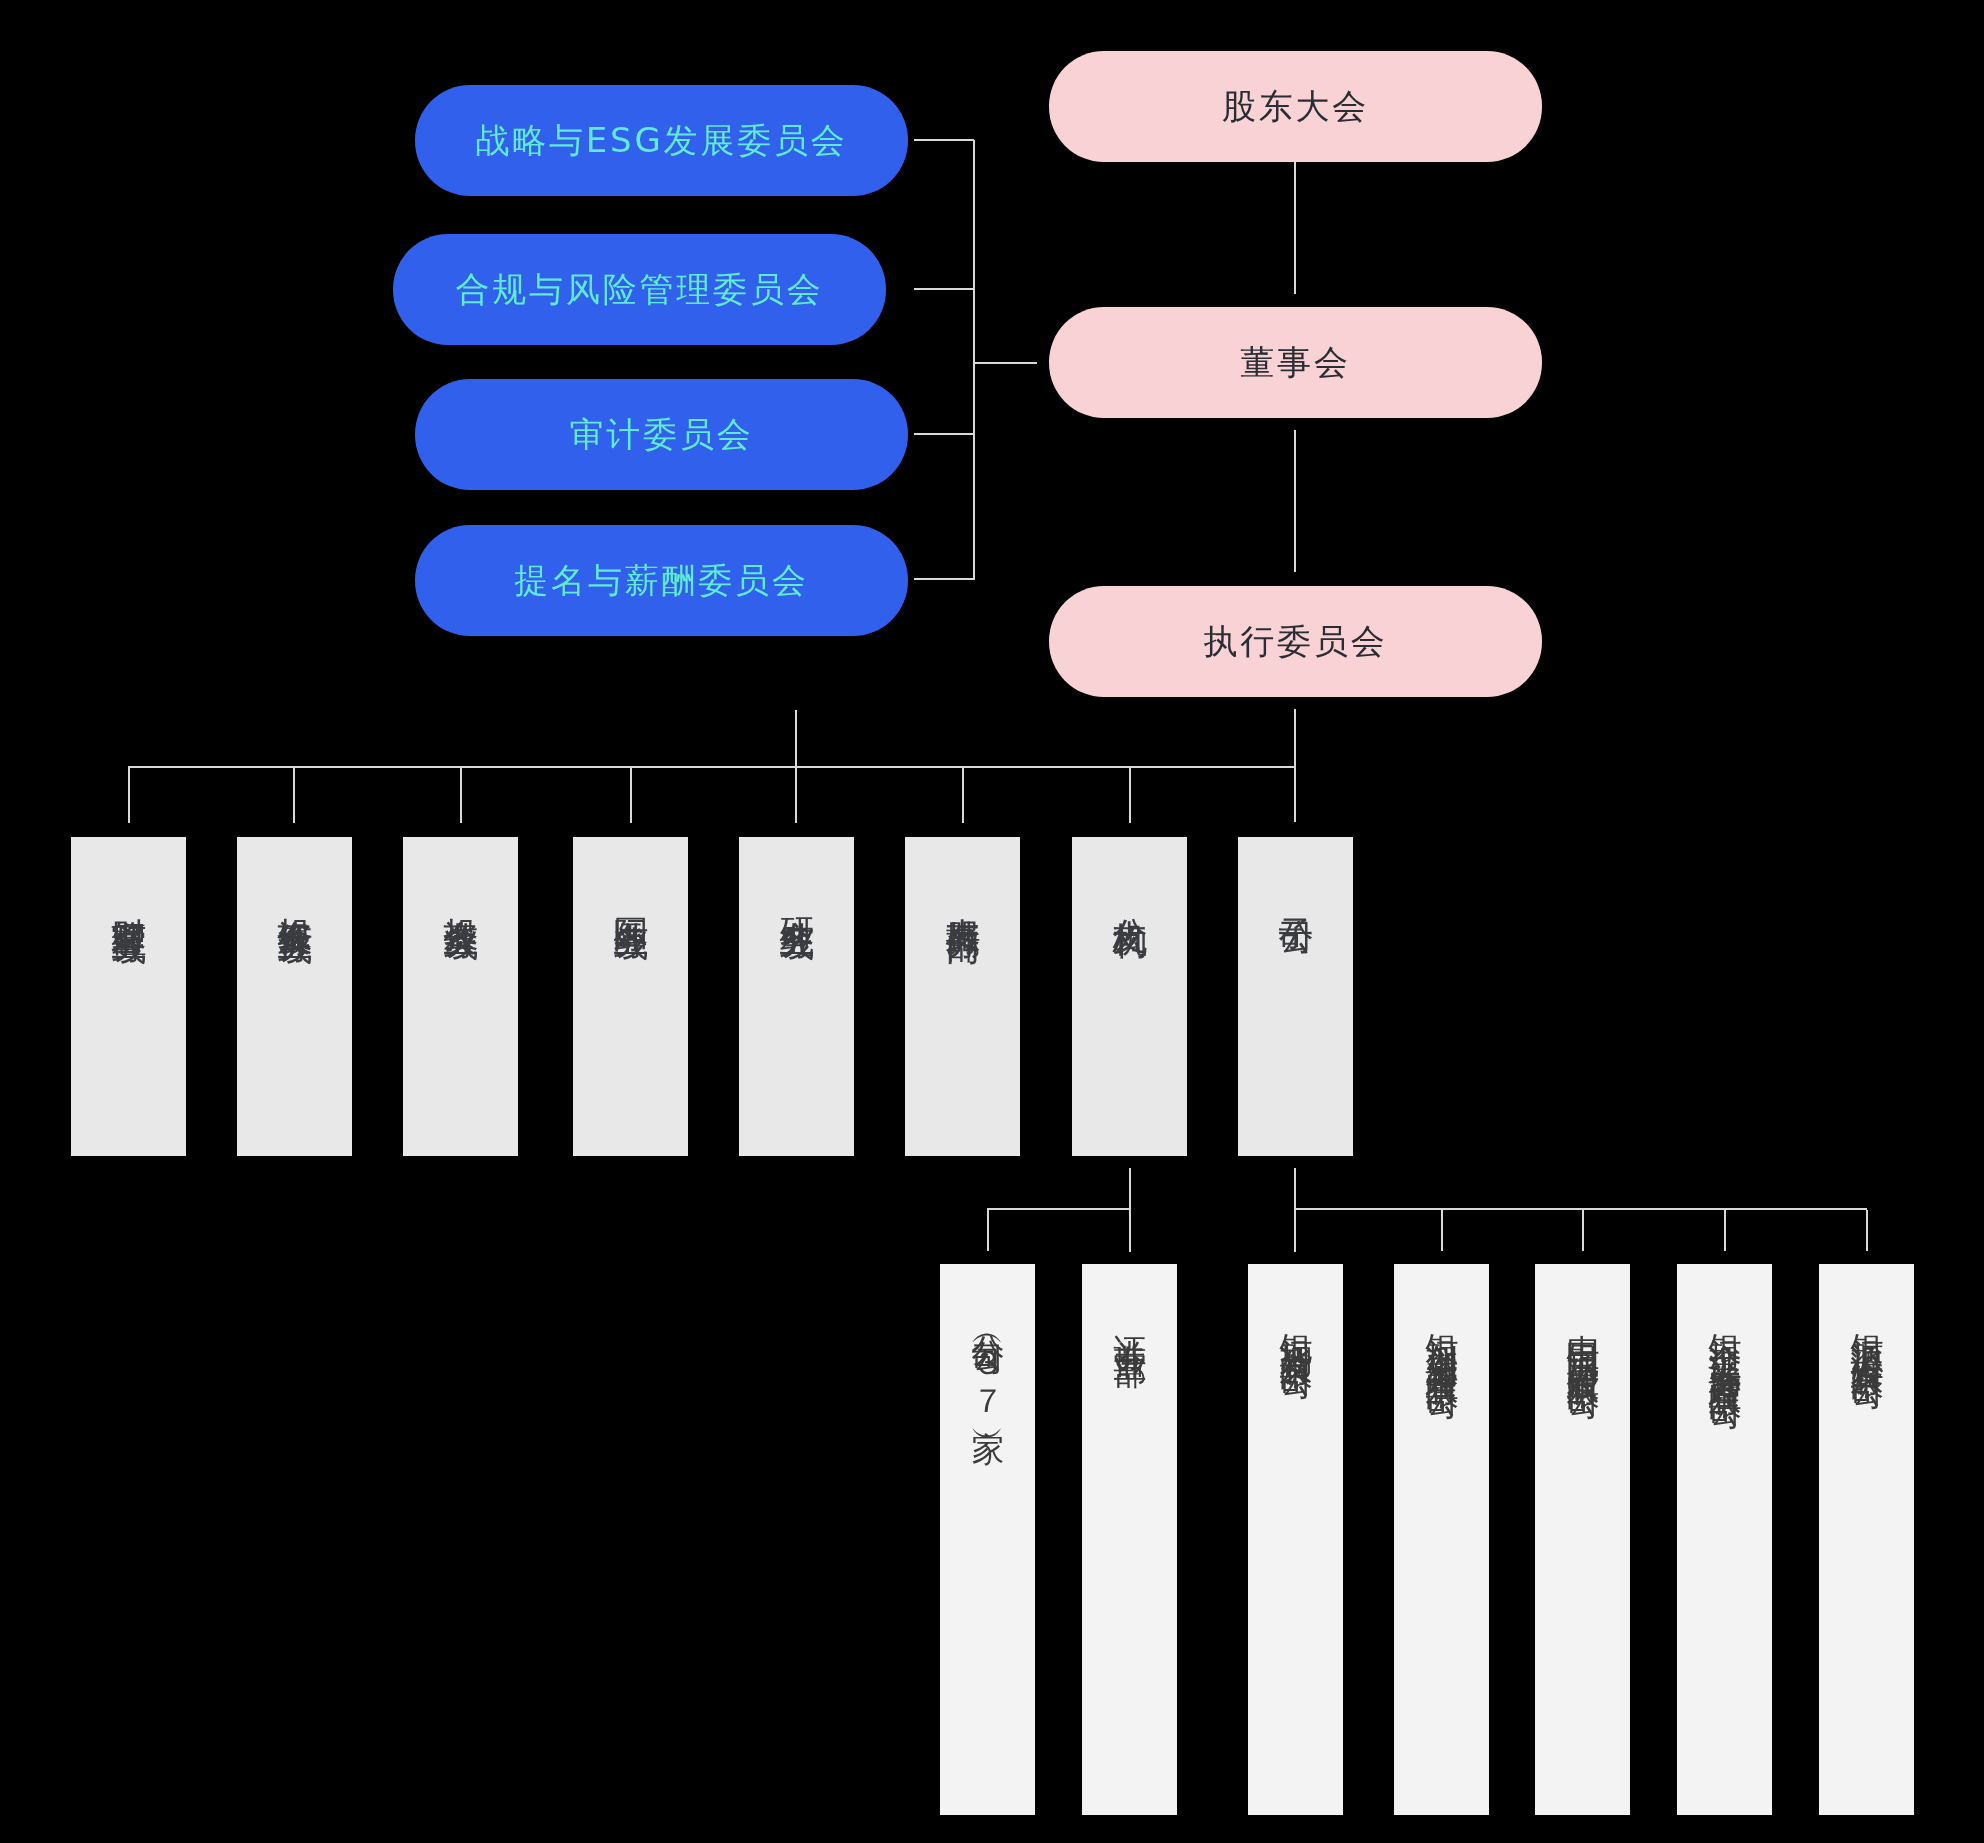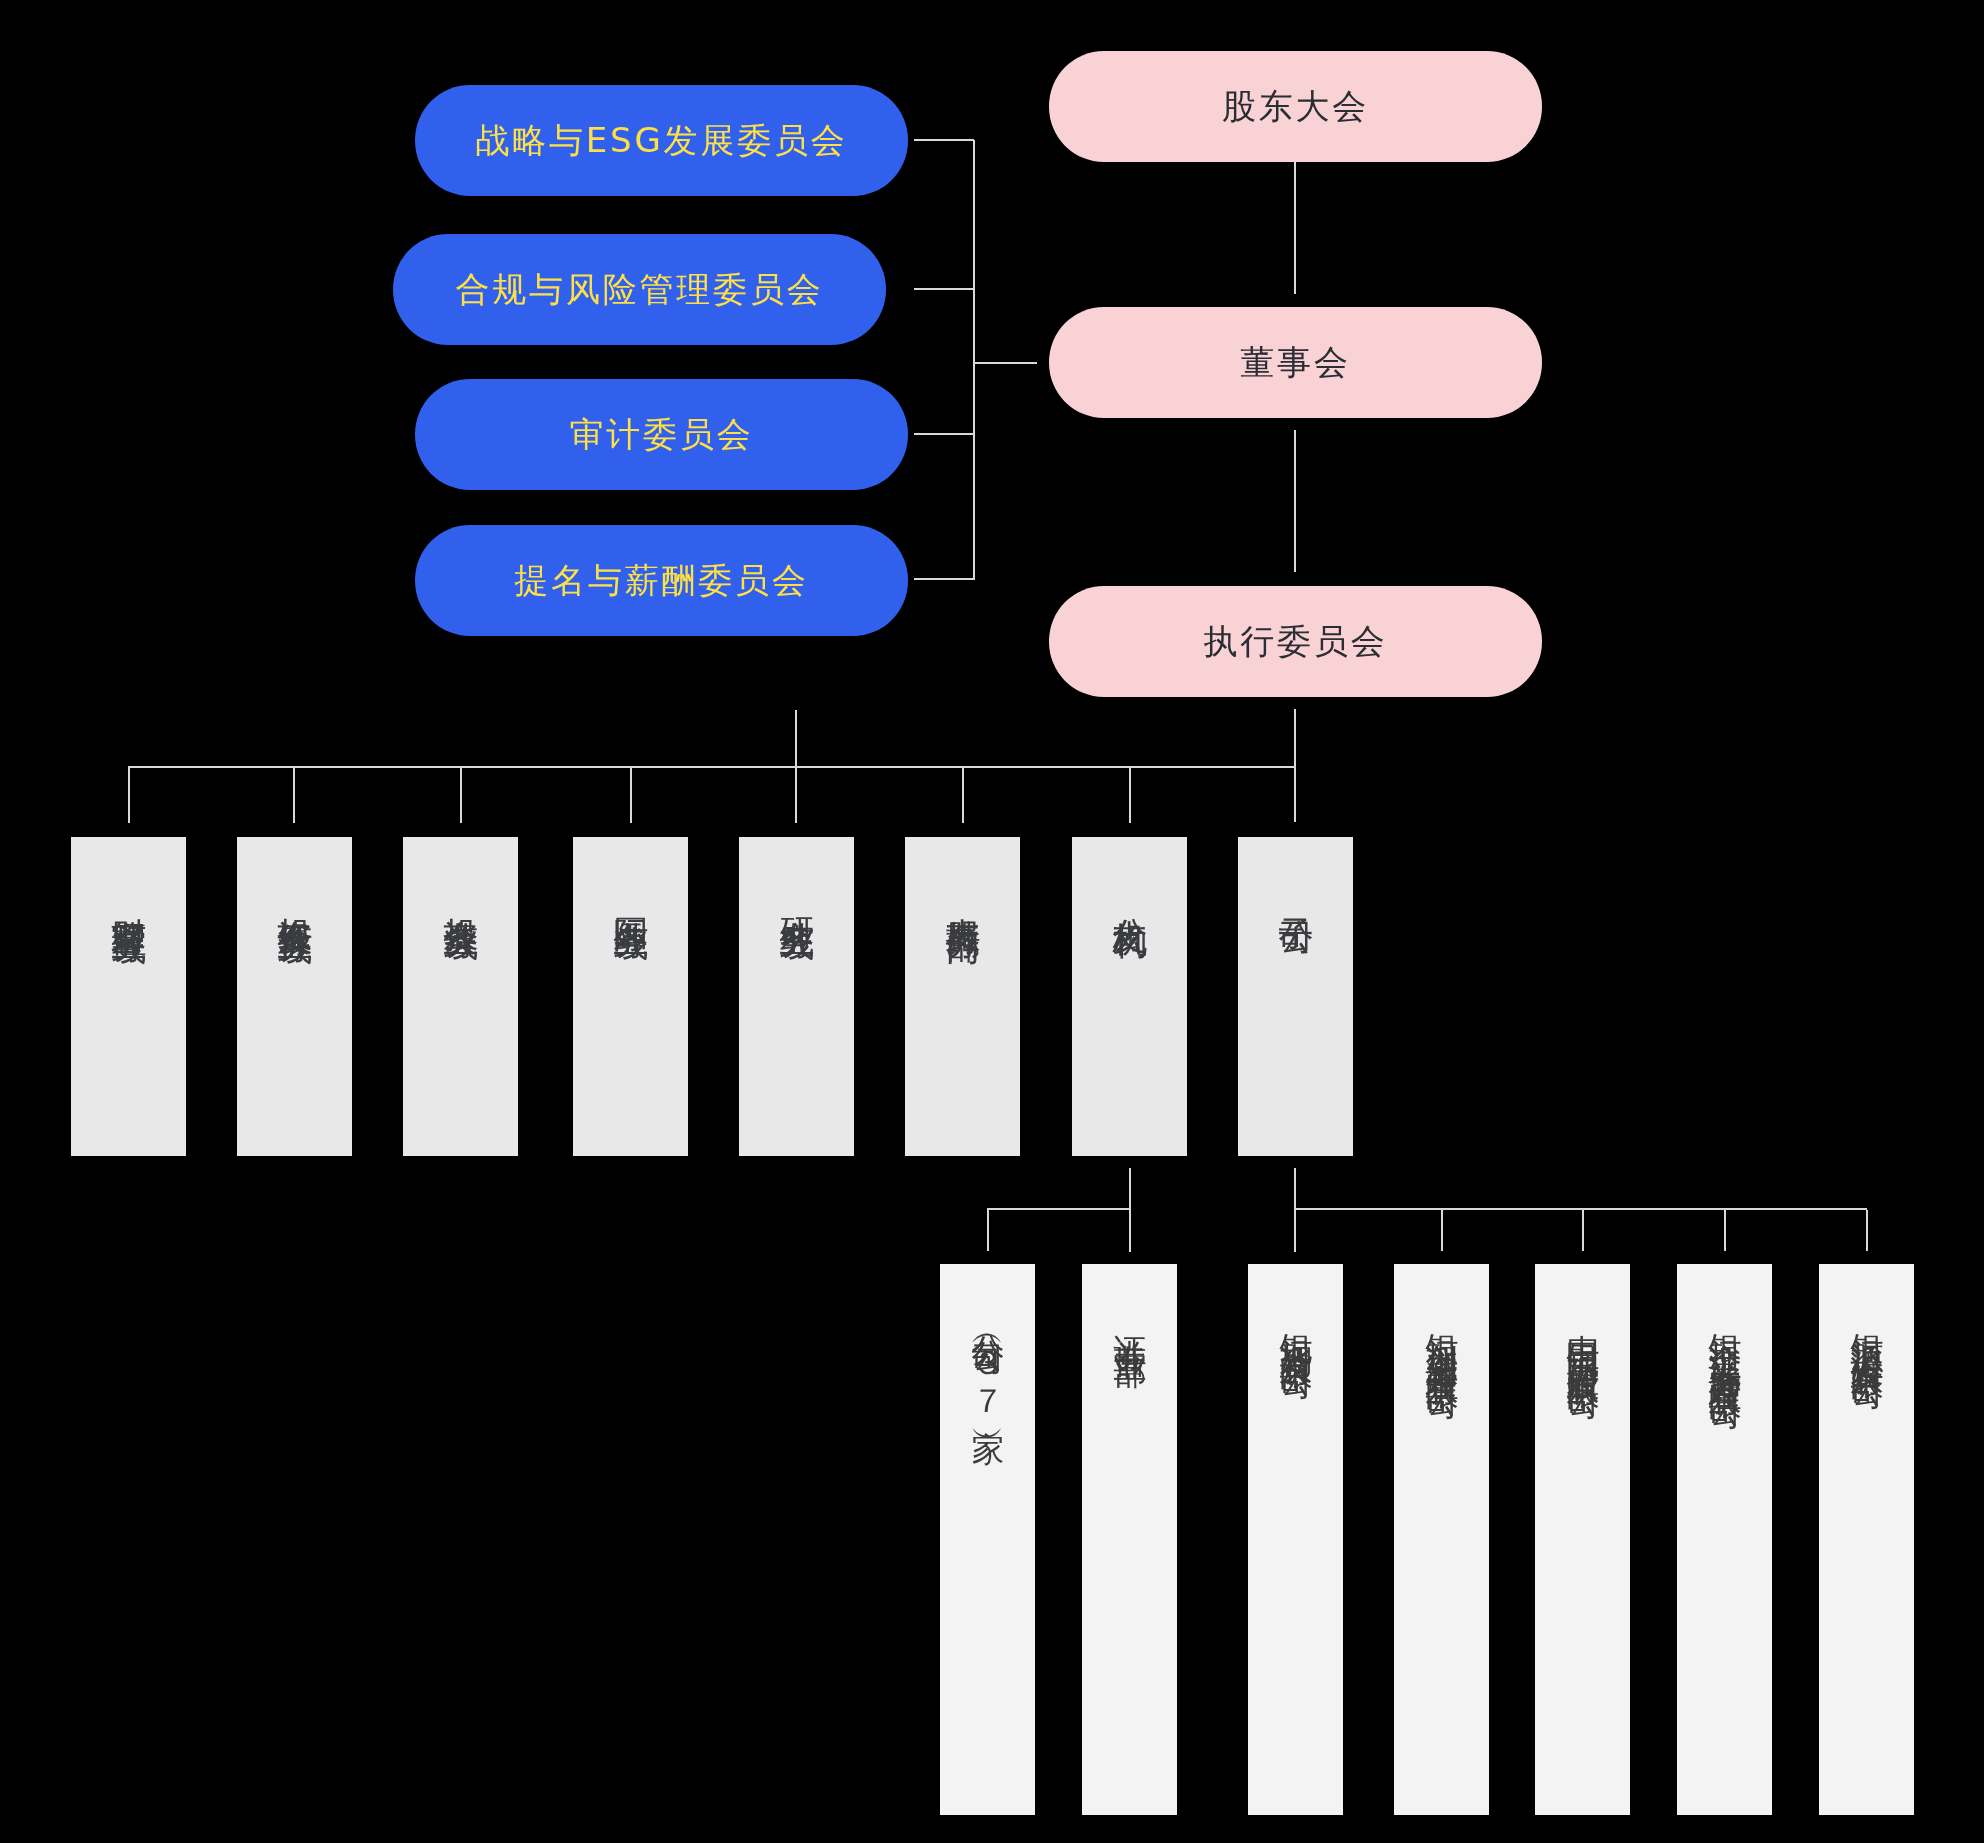--- a/index.html
+++ b/index.html
@@ -19,21 +19,21 @@
     border-radius: 55px;
     display: flex;
     align-items: center;
     justify-content: center;
     font-size: 34px;
     font-weight: 500;
     letter-spacing: 2.8px;
     white-space: nowrap;
   }
   .pill.pink { background: #F9D2D5; color: #2A2D33; }
-  .pill.blue { background: #3060EC; color: #fde047; }
+  .pill.blue { background: #3060EC; color: #5eead4; }
   
   .vbox {
     position: absolute;
     display: flex;
     justify-content: center;
     align-items: flex-start;
     box-sizing: border-box;
   }
   .vbox .vtext {
     writing-mode: vertical-rl;

